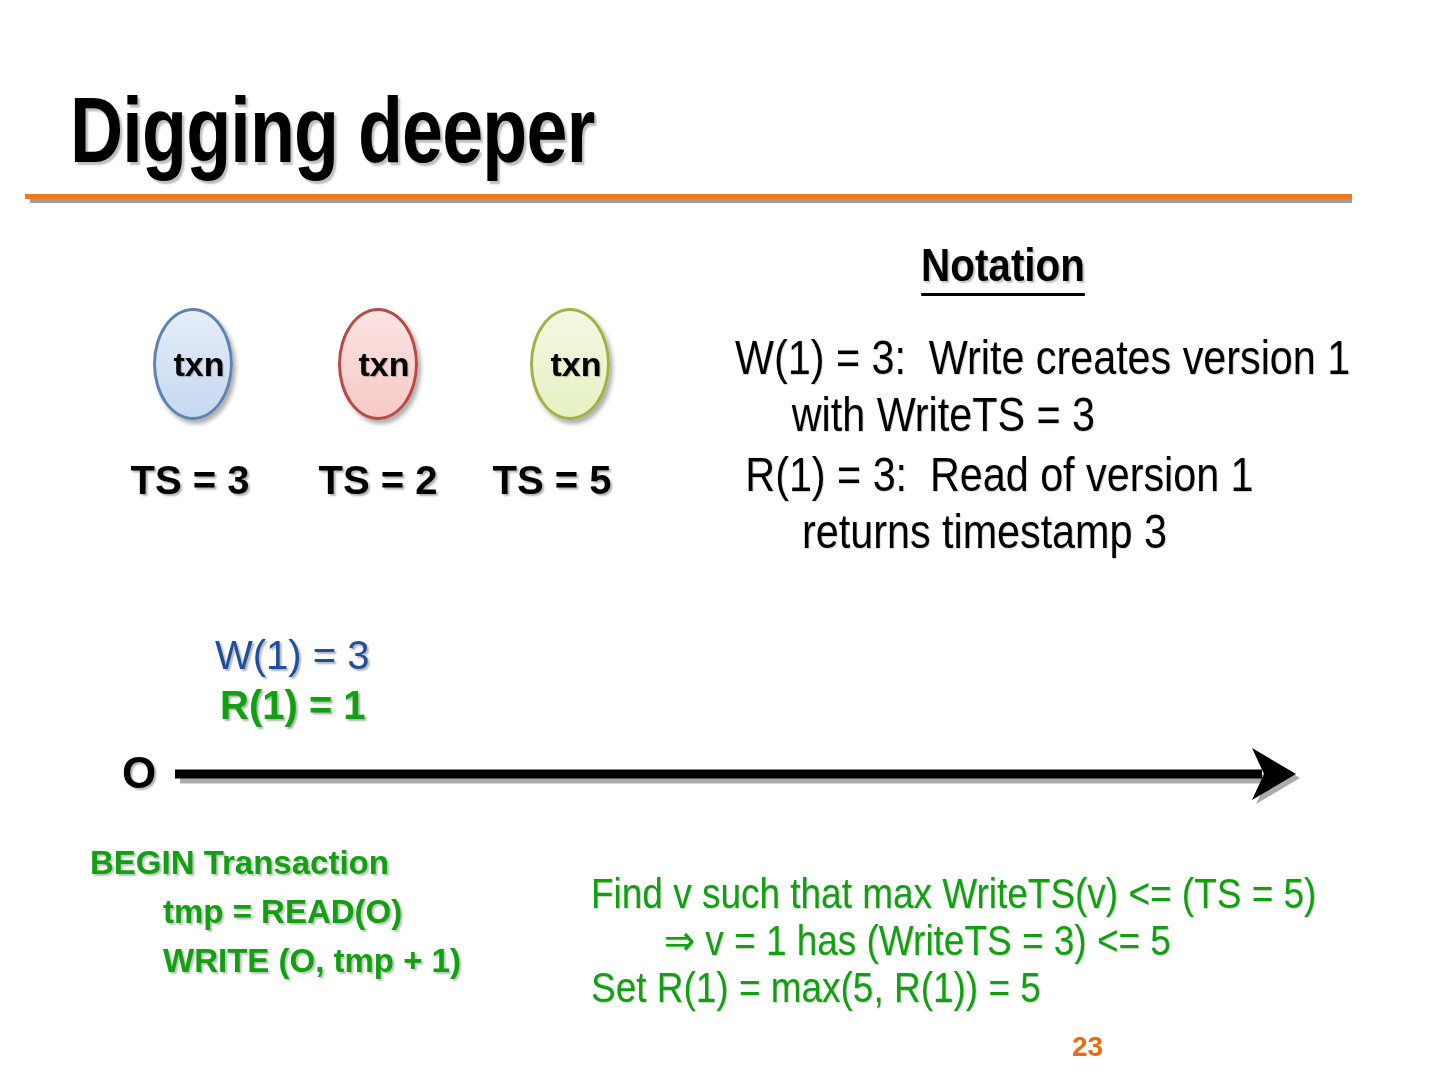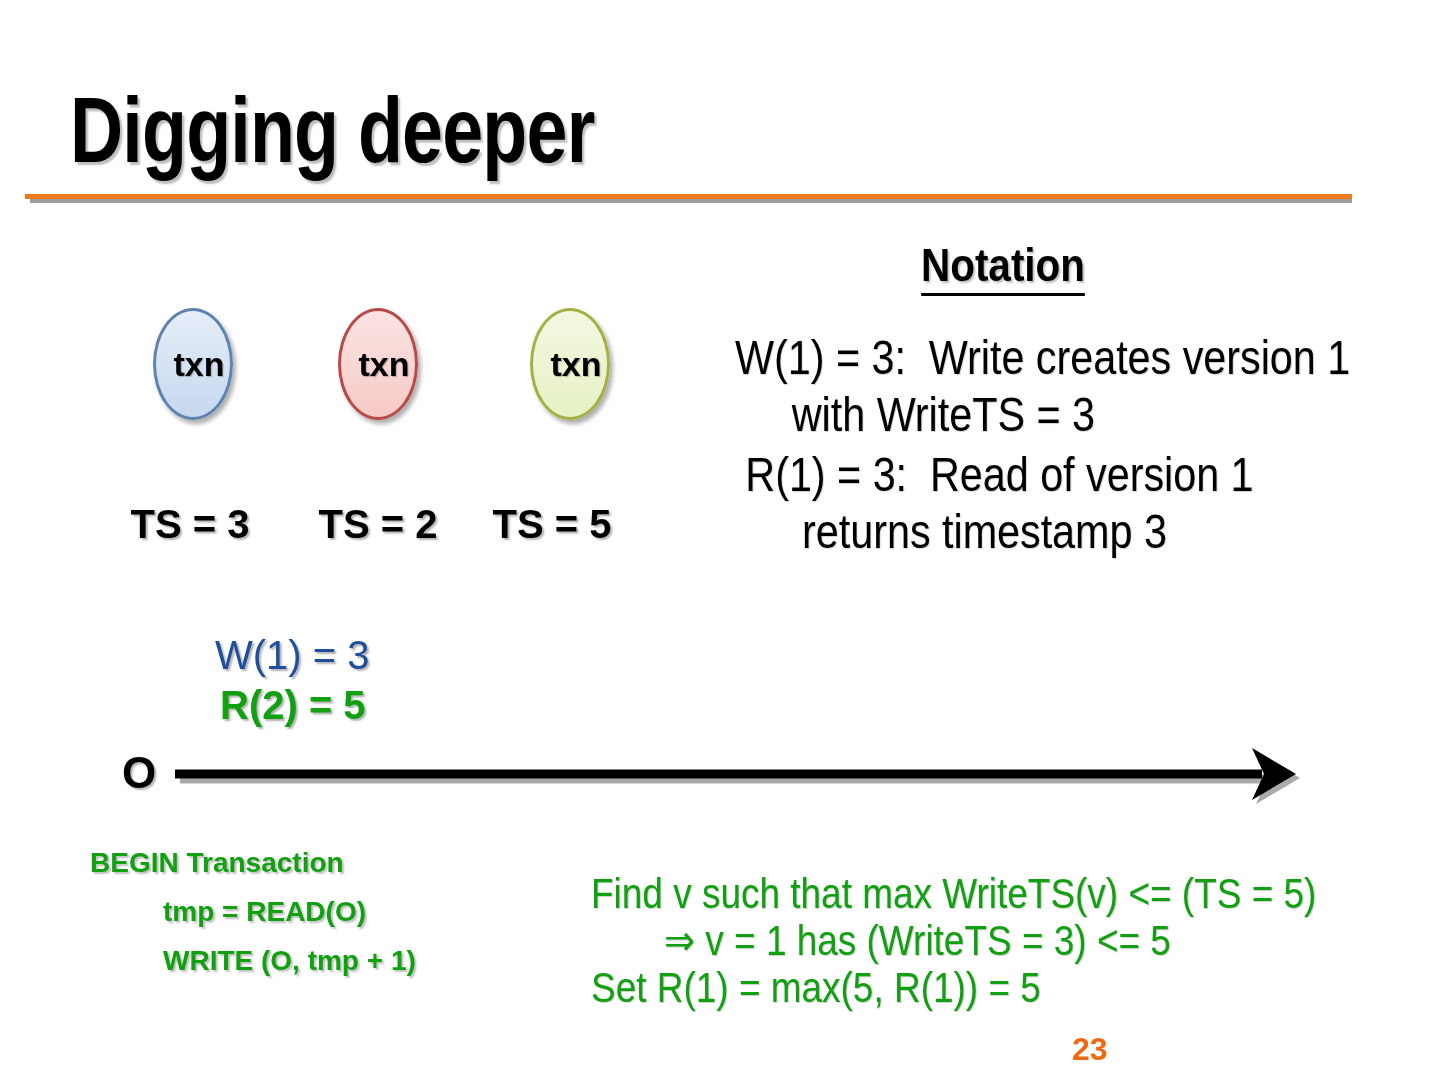--- a/index.html
+++ b/index.html
@@ -46,49 +46,48 @@
   .txn-red{left:338px;border:3px solid var(--red-ellipse-border);
     background:var(--red-ellipse-fill);
     background:linear-gradient(180deg,color-mix(in srgb,var(--red-ellipse-fill) 50%,white),var(--red-ellipse-fill));}
   .txn-green{left:530px;border:3px solid var(--green-ellipse-border);
     background:var(--green-ellipse-fill);
     background:linear-gradient(180deg,color-mix(in srgb,var(--green-ellipse-fill) 50%,white),var(--green-ellipse-fill));}
 
   .ts-label{
     top:458px;transform:translateX(-50%);font-size:40px;font-weight:bold;white-space:nowrap;
     text-shadow:2px 2px 2px rgba(0,0,0,0.30);
-    margin-top:44px;
   }
   .ts-1{left:190px;} .ts-2{left:378px;} .ts-3{left:552px;}
 
   
   .write-label{left:215px;top:633px;font-size:40px;font-weight:normal;color:var(--write-blue);
     text-shadow:2px 2px 2px rgba(0,0,0,0.30);white-space:nowrap;}
   .read-label{left:220px;top:683px;font-size:40px;font-weight:bold;color:var(--txn-green);
     text-shadow:2px 2px 2px rgba(0,0,0,0.30);white-space:nowrap;}
   .object-label{left:122px;top:748px;font-size:44px;font-weight:bold;
     text-shadow:2px 2px 2px rgba(0,0,0,0.30);}
   .timeline-svg{left:0;top:730px;width:1340px;height:90px;}
 
   
   .code-block{
-    left:90px;top:838px;font-size:28px;font-weight:bold;line-height:49px;color:var(--txn-green);
+    left:90px;top:838px;font-size:33px;font-weight:bold;line-height:49px;color:var(--txn-green);
     text-shadow:2px 2px 2px rgba(0,0,0,0.25);white-space:nowrap;
   }
   .code-block .indent{padding-left:73px;}
 
   
   .explanation{
     left:591px;top:870px;font-size:42px;line-height:47px;color:var(--txn-green);
     transform:scaleX(0.88);transform-origin:top left;white-space:nowrap;
     text-shadow:1px 1px 1px rgba(0,0,0,0.20);
   }
   .explanation .indent{padding-left:83px;}
 
-  .page-number{left:1072px;top:1031px;font-size:32px;font-weight:bold;color:var(--page-number-orange);}
+  .page-number{left:1072px;top:1031px;font-size:28px;font-weight:bold;color:var(--page-number-orange);}
 </style>
 </head>
 <body>
 
 <div class="slide">
 
   <div class="abs title">Digging deeper</div>
   <div class="abs rule-orange"></div>
   <div class="abs rule-gray"></div>
 
@@ -109,21 +108,21 @@
   </div>
   <div class="abs txn txn-green">
     <span class="txn-label">txn</span>
   </div>
 
   <div class="abs ts-label ts-1">TS = 3</div>
   <div class="abs ts-label ts-2">TS = 2</div>
   <div class="abs ts-label ts-3">TS = 5</div>
 
   <div class="abs write-label">W(1) = 3</div>
-  <div class="abs read-label">R(2) = 5</div>
+  <div class="abs read-label">R(1) = 1</div>
   <div class="abs object-label">O</div>
 
   <svg class="abs timeline-svg" viewBox="0 0 1340 90" xmlns="http://www.w3.org/2000/svg">
     <line x1="180" y1="49" x2="1264" y2="49" stroke="#ABABAB" stroke-width="9"></line>
     <polygon points="1256,22 1300,48 1256,74 1268,48" fill="#ABABAB"></polygon>
     <line x1="175" y1="44" x2="1262" y2="44" stroke="#000000" stroke-width="9"></line>
     <polygon points="1252,18 1296,44 1252,70 1264,44" fill="#000000"></polygon>
   </svg>
 
   <div class="abs code-block">

